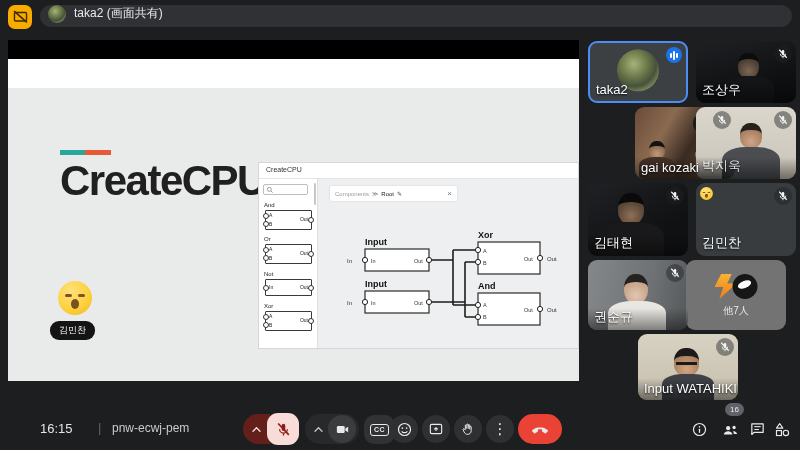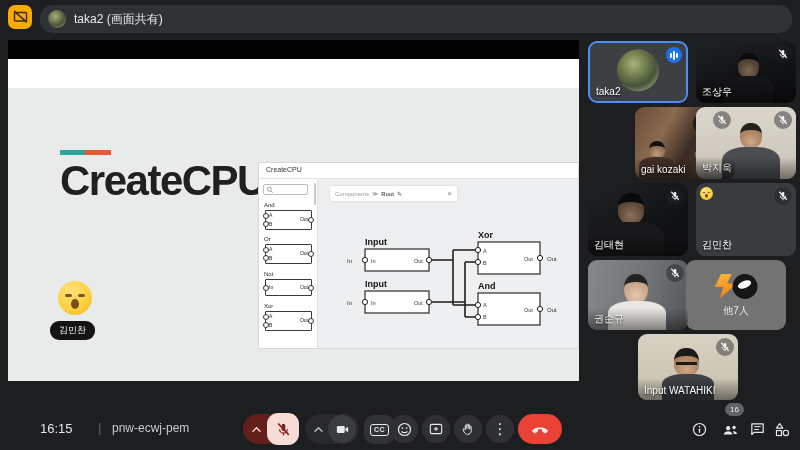--- a/index.html
+++ b/index.html
@@ -3,22 +3,22 @@
 <meta charset="utf-8">
 <style>
   html,body{margin:0;padding:0;}
   body{width:800px;height:450px;position:relative;overflow:hidden;background:#1d1e20;
        font-family:"Liberation Sans","DejaVu Sans",sans-serif;-webkit-font-smoothing:antialiased;}
   .abs{position:absolute;}
 
   
   .share-warn-btn{left:8px;top:5px;width:24px;height:24px;border-radius:7px;background:#f9ab00;
       display:flex;align-items:center;justify-content:center;}
-  .top-pill{left:40px;top:5px;width:752px;height:28px;border-radius:13px;background:#2f3134;
-      display:flex;align-items:center;padding-left:8px;box-sizing:border-box;gap:8px;}
+  .top-pill{left:40px;top:5px;width:752px;height:22px;border-radius:13px;background:#2f3134;
+      display:flex;padding-left:8px;box-sizing:border-box;gap:8px;}
   .top-pill .ava{width:18px;height:18px;border-radius:50%;
       background:radial-gradient(circle at 40% 35%,#a8b37a,#6d7a4a 35%,#46523a 60%,#77815c 75%,#39432e);}
   .top-pill .lbl{font-size:12px;color:#e8eaed;}
 
   
   .share{left:8px;top:40px;width:571px;height:274px;background:#000;}
   .slide{left:0;top:19px;width:571px;height:322px;background:#fff;overflow:hidden;}
   .slide-gray{left:0;top:29px;right:0;bottom:0;background:#e9ebea;}
   .accent-teal{left:52px;top:91px;width:25px;height:5px;background:#2aa79b;}
   .accent-orange{left:77px;top:91px;width:26px;height:5px;background:#e55934;}
@@ -51,21 +51,21 @@
   .g-a{left:3px;top:2px;} .g-b{left:3px;bottom:2px;} .g-o{right:3px;top:6px;} .g-i{left:3px;top:6px;}
   .canvas{left:59px;top:16px;right:0;bottom:0;background:#edeff0;}
   .crumb{position:absolute;left:12px;top:7px;width:127px;height:15px;background:#fff;border-radius:2px;
       box-shadow:0 0 2px rgba(0,0,0,.15);display:flex;align-items:center;padding:0 5px;box-sizing:border-box;gap:3px;}
   .crumb .c1{font-size:6px;color:#999;} .crumb .sep{font-size:6px;color:#666;}
   .crumb .c2{font-size:6px;color:#222;} .crumb .pen{font-size:6px;color:#555;}
   .crumb .x{margin-left:auto;font-size:8px;color:#777;}
 
   
   .tile{position:absolute;width:100px;border-radius:9px;overflow:hidden;background:#3c4043;}
-  .tile .name{position:absolute;left:6px;bottom:4px;font-size:10px;color:#fff;
+  .tile .name{position:absolute;left:6px;bottom:4px;font-size:13px;color:#fff;
       text-shadow:0 1px 2px rgba(0,0,0,.9);z-index:4;}
   .tile .scrim{position:absolute;left:0;right:0;bottom:0;height:22px;z-index:3;
       background:linear-gradient(transparent,rgba(0,0,0,.45));}
   .micoff{position:absolute;right:4px;top:4px;width:18px;height:18px;border-radius:50%;z-index:4;
       background:rgba(32,33,36,.45);display:flex;align-items:center;justify-content:center;color:#f1f3f4;}
   .t-taka{left:588px;top:41px;height:62px;border:2px solid #4c8df6;box-sizing:border-box;background:#3c4043;}
   .t-taka .big-ava{position:absolute;left:50%;top:50%;transform:translate(-50%,-54%);width:42px;height:42px;border-radius:50%;
       background:radial-gradient(circle at 40% 35%,#a8b37a,#6d7a4a 35%,#46523a 60%,#77815c 75%,#39432e);}
   .audio-badge{position:absolute;right:4px;top:4px;width:16px;height:16px;border-radius:50%;background:#1a73e8;z-index:4;
       display:flex;align-items:center;justify-content:center;gap:1.4px;}

